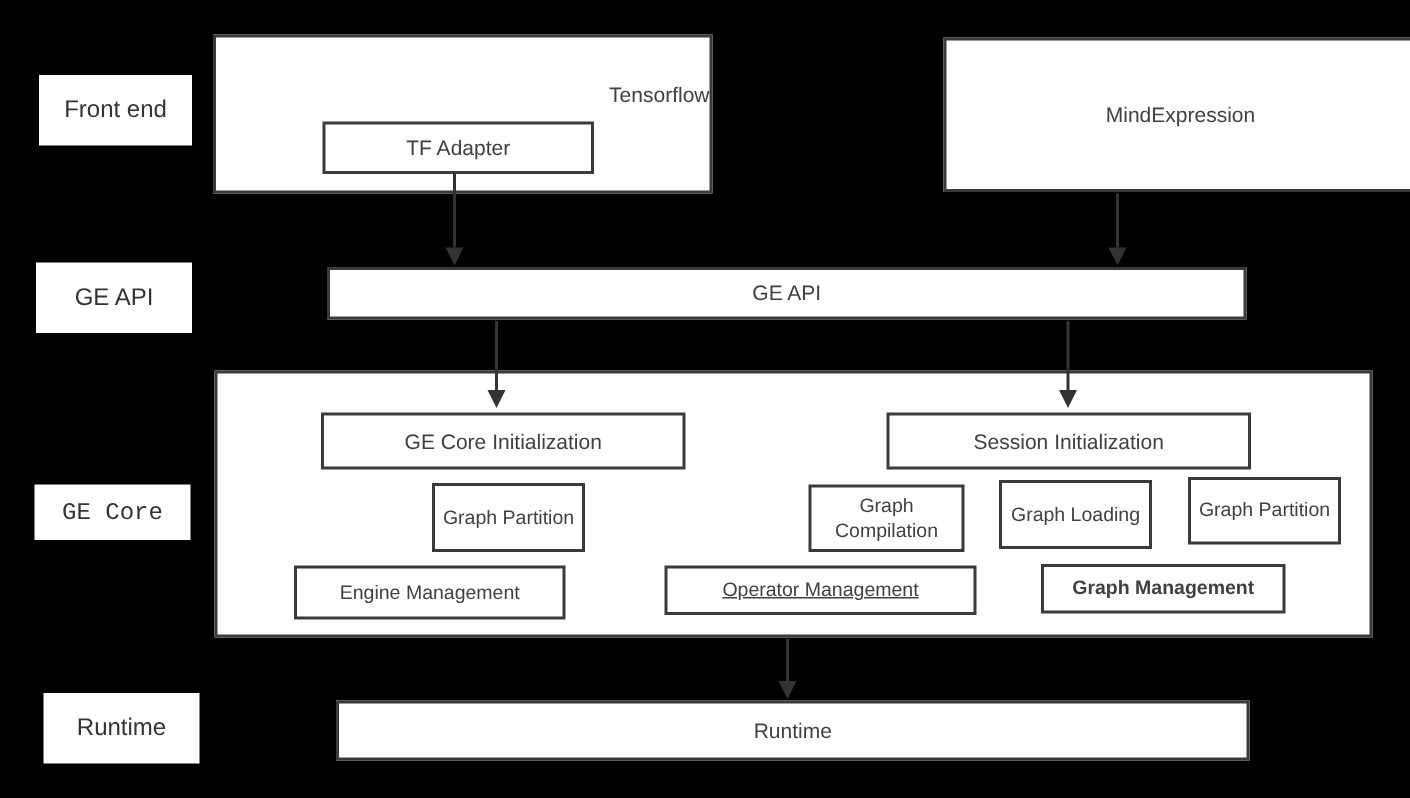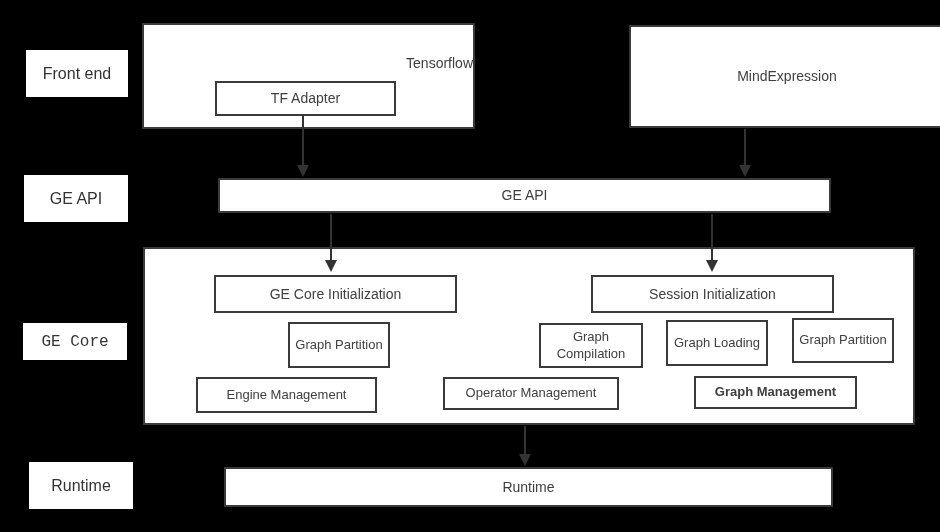--- a/index.html
+++ b/index.html
@@ -57,21 +57,21 @@
   #box-ge-core { left: 143px; top: 247px; width: 772px; height: 178px; display: block; }
   #box-ge-core-init        { left: 69px;  top: 26px;  width: 243px; height: 38px; text-align: center; }
   #box-session-init        { left: 446px; top: 26px;  width: 243px; height: 38px; }
   #box-graph-preparation   { left: 25px;  top: 74px;  width: 101px; height: 46px; }
   #box-graph-partition     { left: 143px; top: 73px;  width: 102px; height: 46px; }
   #box-graph-optimization  { left: 271px; top: 74px;  width: 103px; height: 45px; }
   #box-graph-compilation   { left: 394px; top: 74px;  width: 104px; height: 45px; }
   #box-graph-loading       { left: 521px; top: 71px;  width: 102px; height: 46px; }
   #box-graph-execution     { left: 647px; top: 69px;  width: 102px; height: 45px; }
   #box-engine-management   { left: 51px;  top: 128px; width: 181px; height: 36px; }
-  #box-operator-management { left: 298px; top: 128px; width: 176px; height: 33px; }
+  #box-operator-management { left: 298px; top: 128px; width: 208px; height: 33px; text-decoration: underline; }
   #box-graph-management    { left: 549px; top: 127px; width: 163px; height: 33px; font-weight: bold; }
 
   
   #bar-runtime { left: 224px; top: 467px; width: 609px; height: 40px; }
 
   
   #arrow-tf-adapter-to-ge-api      { left: 302px; top: 115px; height: 50px; }
   #arrow-mindexpression-to-ge-api  { left: 744px; top: 129px; height: 36px; }
   #arrow-ge-api-to-ge-core-init    { left: 330px; top: 214px; height: 46px; }
   #arrow-ge-api-to-session-init    { left: 711px; top: 214px; height: 46px; }

